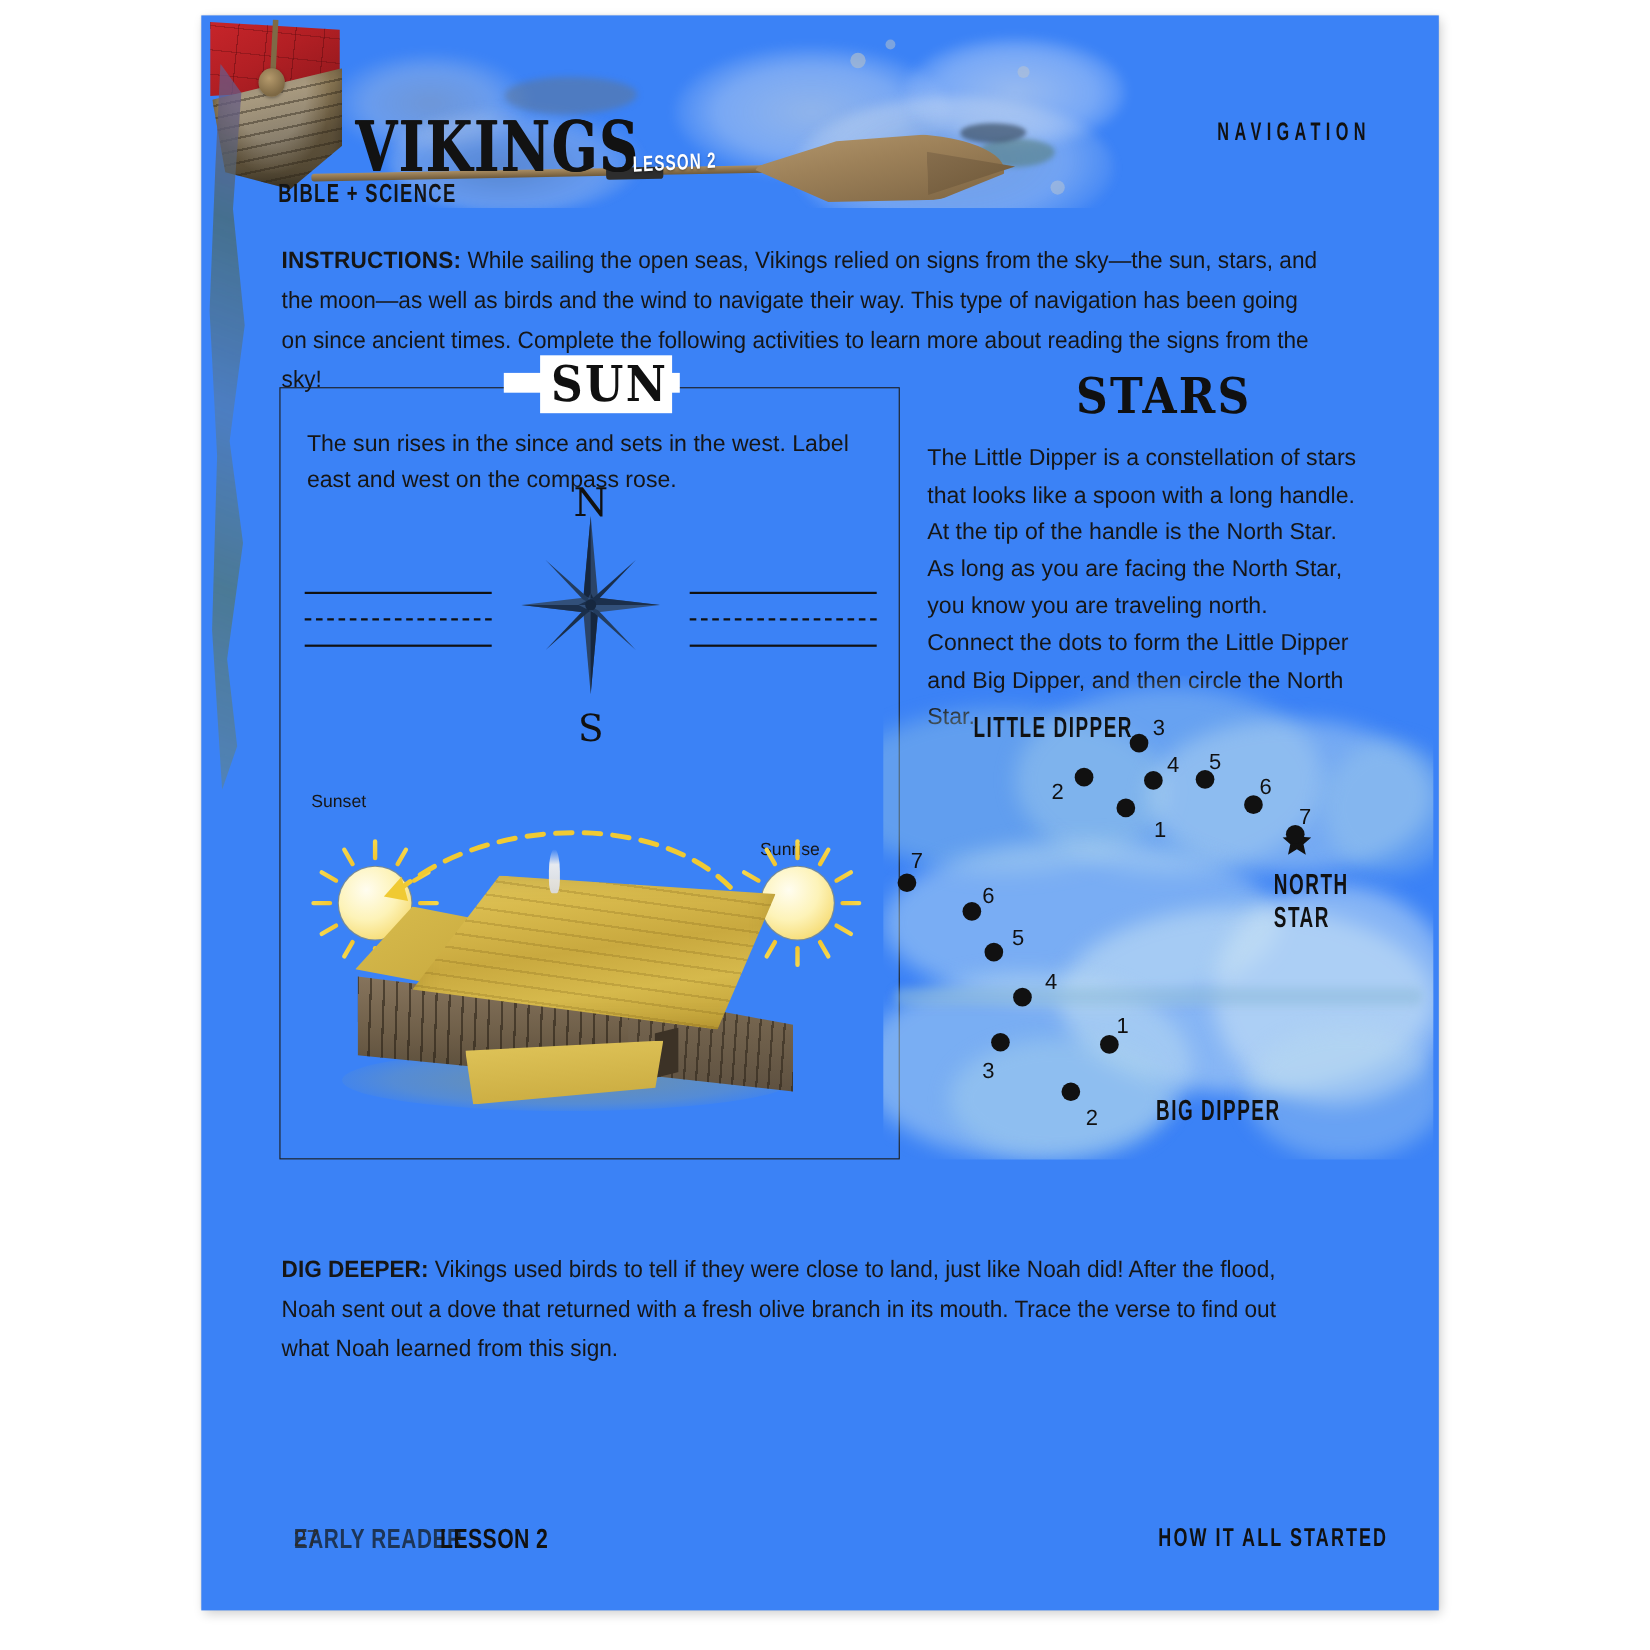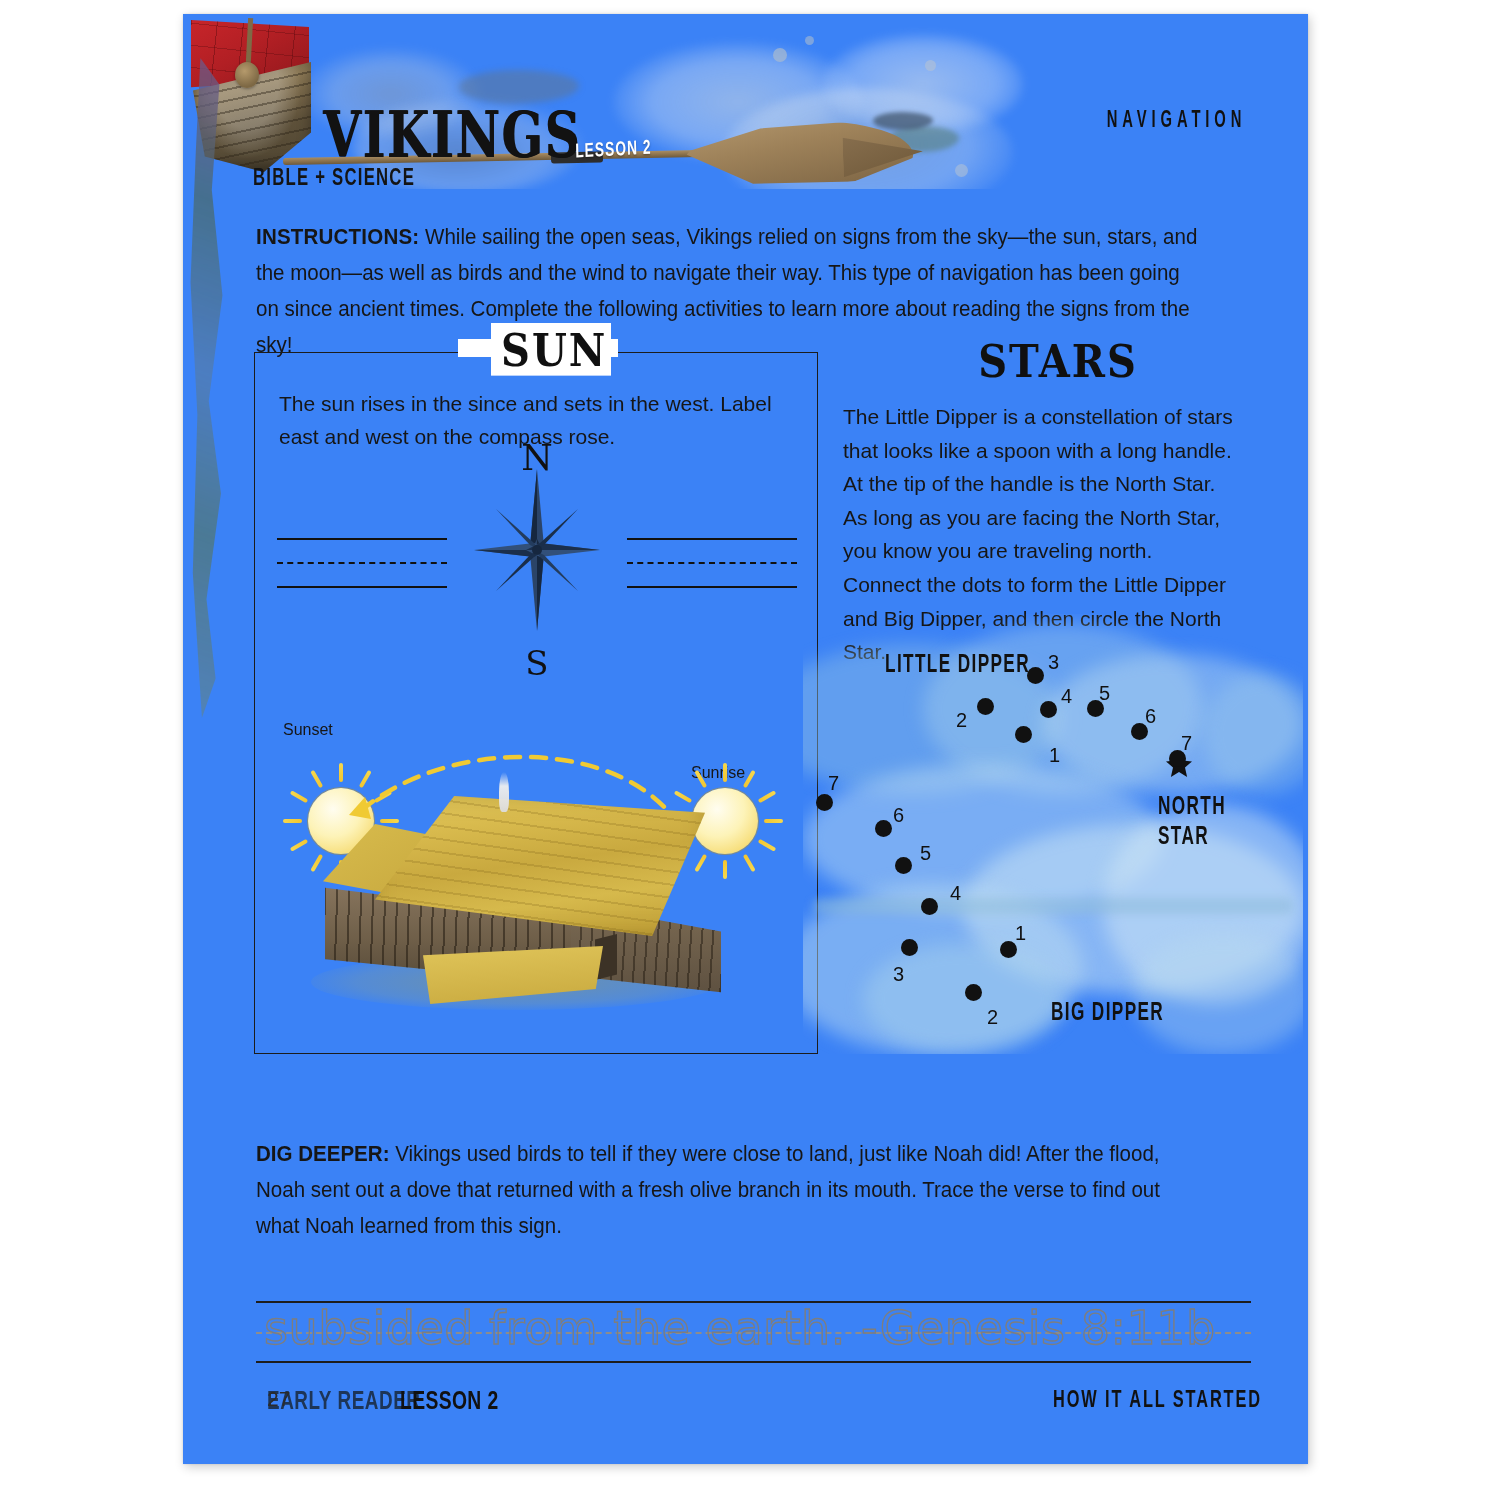--- a/index.html
+++ b/index.html
@@ -467,26 +467,20 @@
         <div class="dot" style="left: 13px; top: 180px;"></div>
         <div class="dotnum" style="left: 25px; top: 158px;">7</div>
       </div>
   </div>
 
   <div id="dig">
     <b>DIG DEEPER:</b>
     <span>Vikings used birds to tell if they were close to land, just like Noah did! After the flood, Noah sent out a dove that returned with a fresh olive branch in its mouth. Trace the verse to find out what Noah learned from this sign.</span>
   </div>
 
-  <div class="traceband" style="top:1287px;">
-    <div class="top"></div>
-    <div class="mid"></div>
-    <div class="bot"></div>
-    <div class="tracetext">subsided from the earth. -Genesis 8:11b</div>
-  </div>
 
   <div id="footer">
     <div id="f-early">EARLY READER</div>
     <div id="f-lesson">LESSON 2</div>
     <div id="f-page">27</div>
     <div id="f-right">HOW IT ALL STARTED</div>
   </div>
 
 </div>
 

